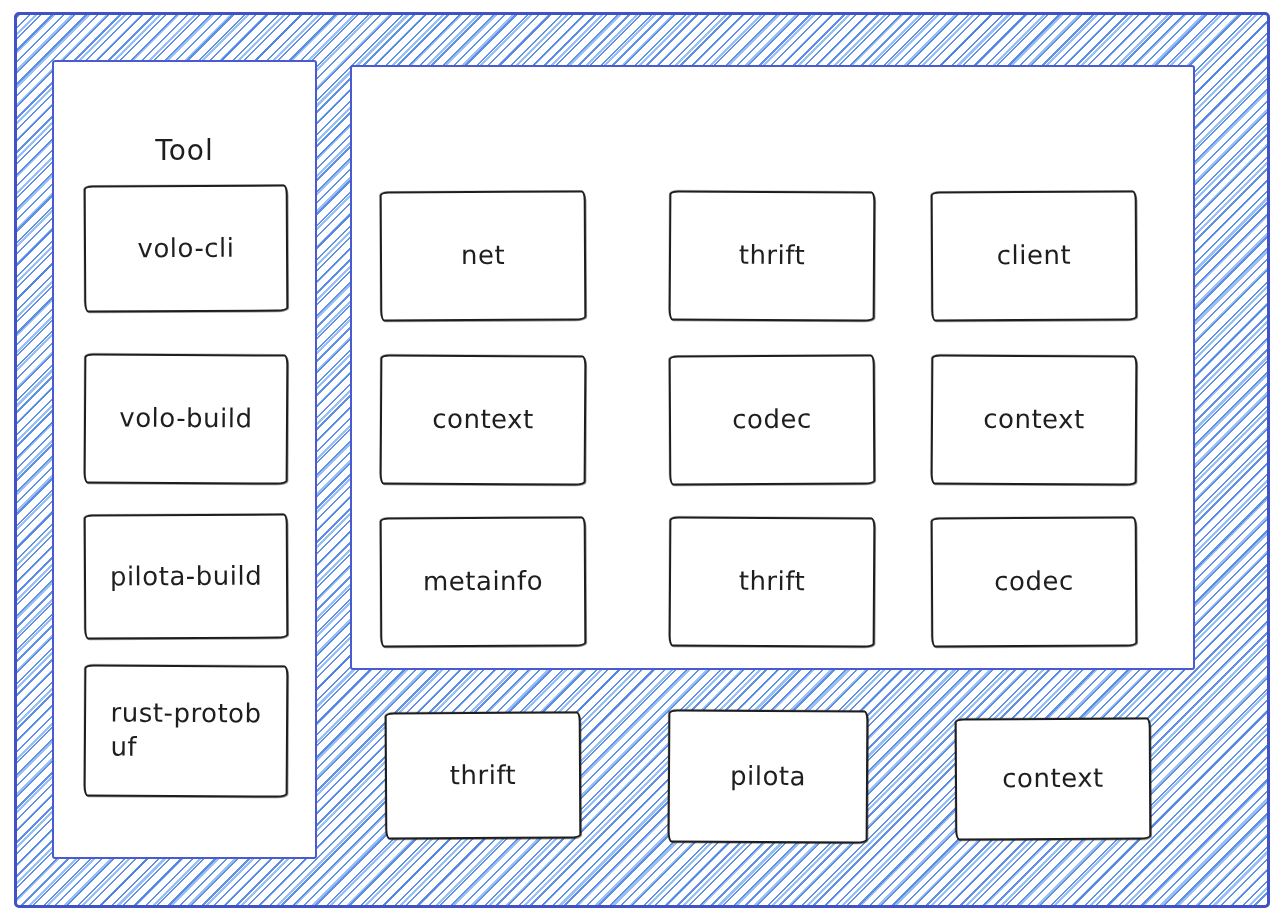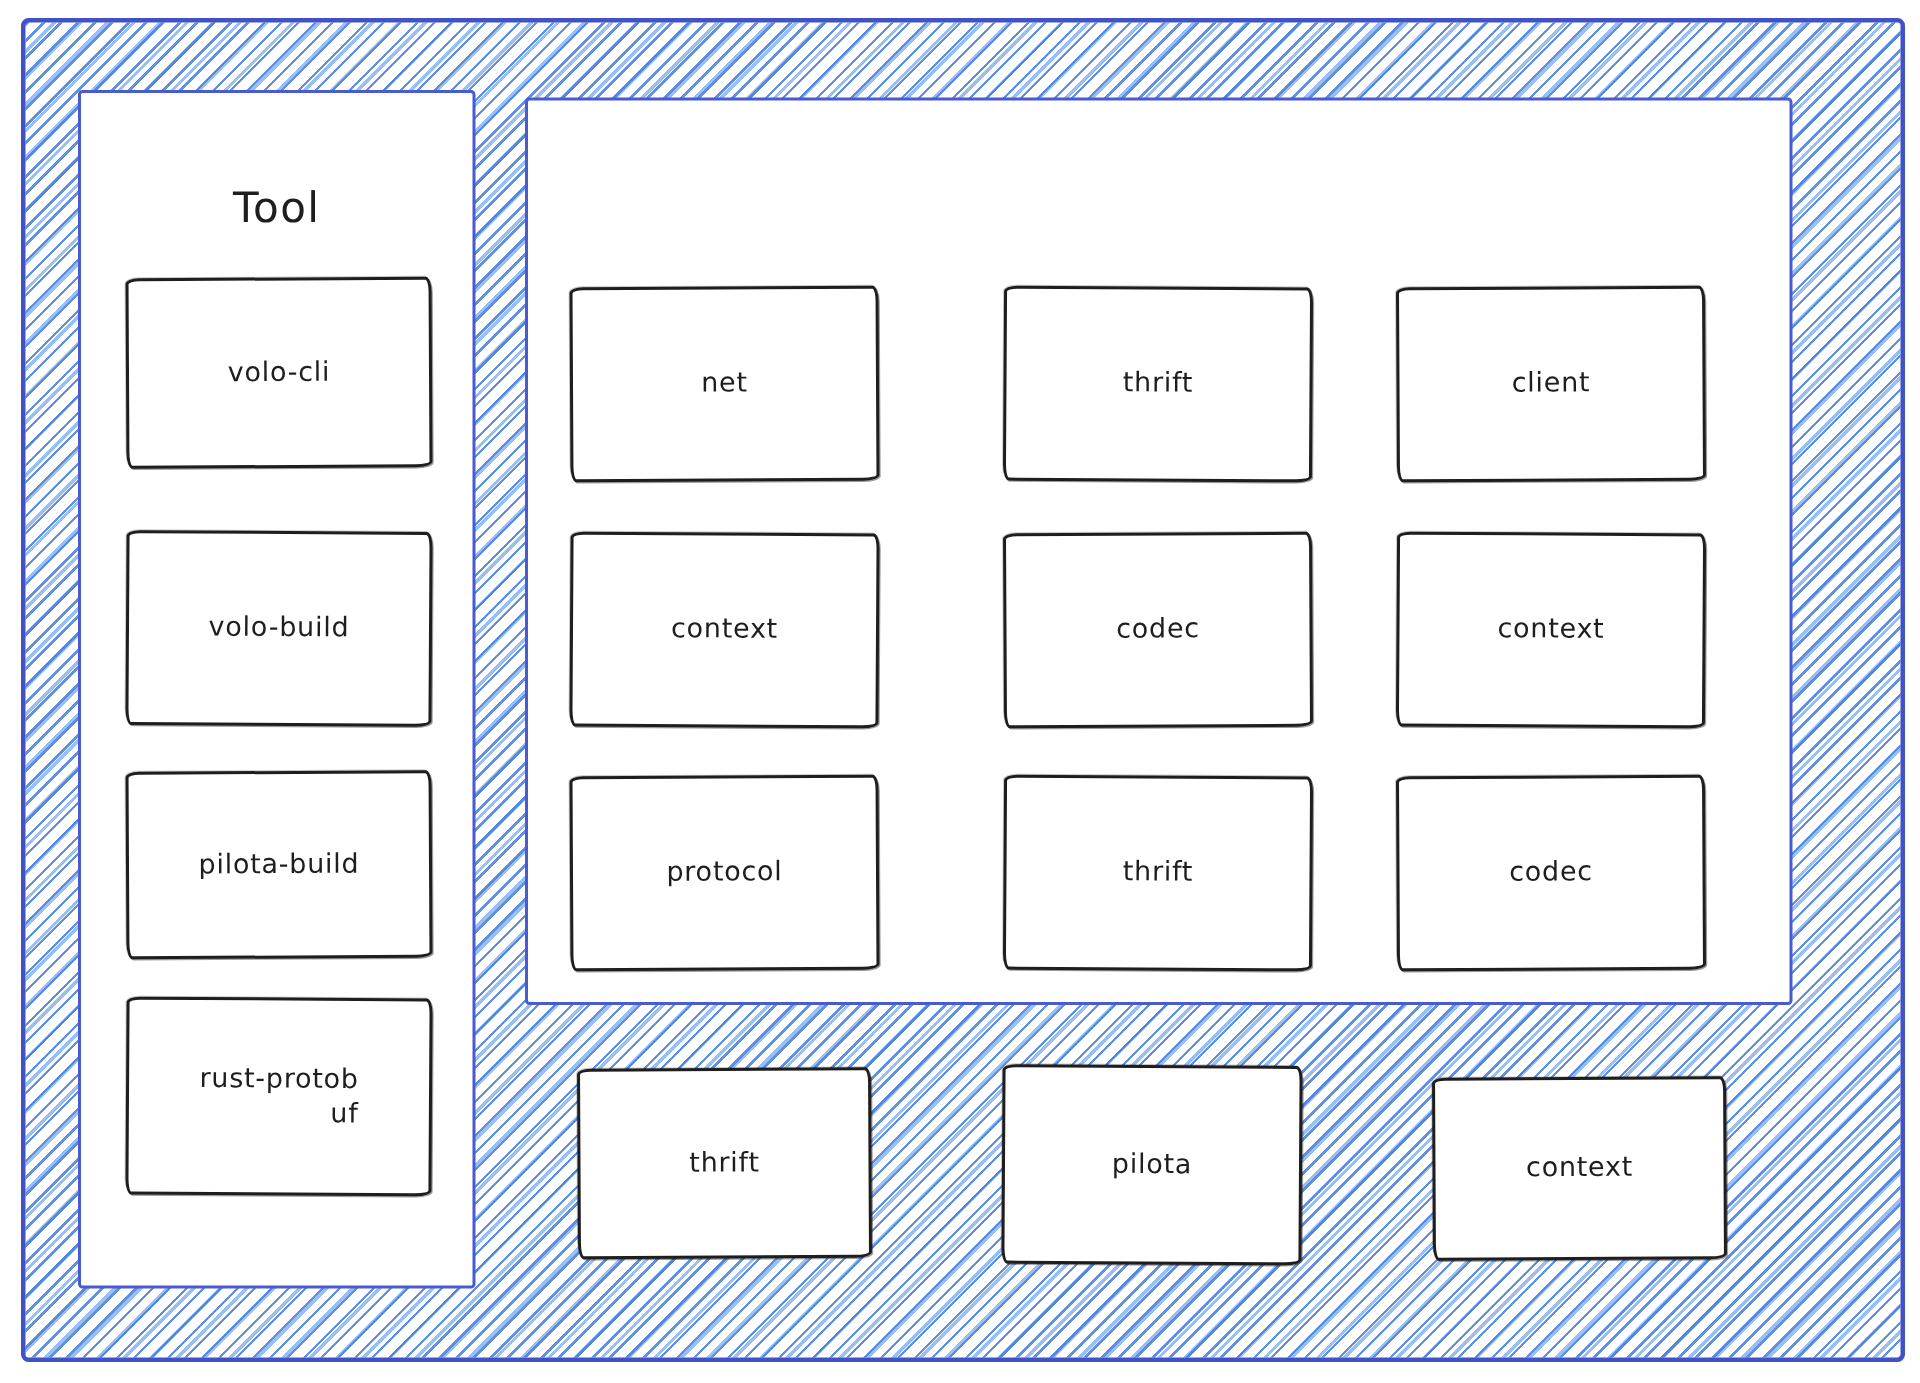--- a/index.html
+++ b/index.html
@@ -48,40 +48,41 @@
   .panel-tool { left: 35px; top: 45px; width: 265px; height: 799px; }
   .panel-volo { left: 333px; top: 50px; width: 845px; height: 605px; }
   .panel-title {
     position: absolute;
     left: 0; width: 100%;
     text-align: center;
     font-size: 28px;
     font-weight: 500;
     letter-spacing: 1px;
     color: var(--text);
+    margin-top: 12px;
   }
   .panel-tool .panel-title { top: 60px; }
   .panel-volo .panel-title { top: 48px; }
   
   .box {
     position: absolute;
     display: flex;
     align-items: center;
     justify-content: center;
     background: var(--box-fill);
     border: 2.6px solid var(--box-border);
     border-radius: 9px 4px 11px 4px / 4px 10px 4px 11px;
     box-shadow: 0.8px 0.8px 0 rgba(30,30,30,0.45), -0.6px -0.6px 0 rgba(30,30,30,0.25);
   }
   .box:nth-of-type(odd)  { transform: rotate(-0.3deg); }
   .box:nth-of-type(even) { transform: rotate(0.35deg); }
   .box-label {
-    font-size: 18px;
+    font-size: 26px;
     letter-spacing: 0.5px;
-    text-align: right;
+    text-align: left;
     line-height: 1.3;
     white-space: pre-line;
     padding: 0 8px;
     color: var(--text);
   }
   
   .panel-tool .box { left: 30px; width: 204px; }
   .t-box-0 { top: 123px; height: 127px; }
   .t-box-1 { top: 292px; height: 130px; }
   .t-box-2 { top: 452px; height: 125px; }
@@ -135,21 +136,21 @@
       <div class="box col-0 row-1">
         <span class="box-label">context</span>
       </div>
       <div class="box col-1 row-1">
         <span class="box-label">codec</span>
       </div>
       <div class="box col-2 row-1">
         <span class="box-label">context</span>
       </div>
       <div class="box col-0 row-2">
-        <span class="box-label">protocol</span>
+        <span class="box-label">metainfo</span>
       </div>
       <div class="box col-1 row-2">
         <span class="box-label">thrift</span>
       </div>
       <div class="box col-2 row-2">
         <span class="box-label">codec</span>
       </div>
     </section>
 
     <div class="box b-box-0">

